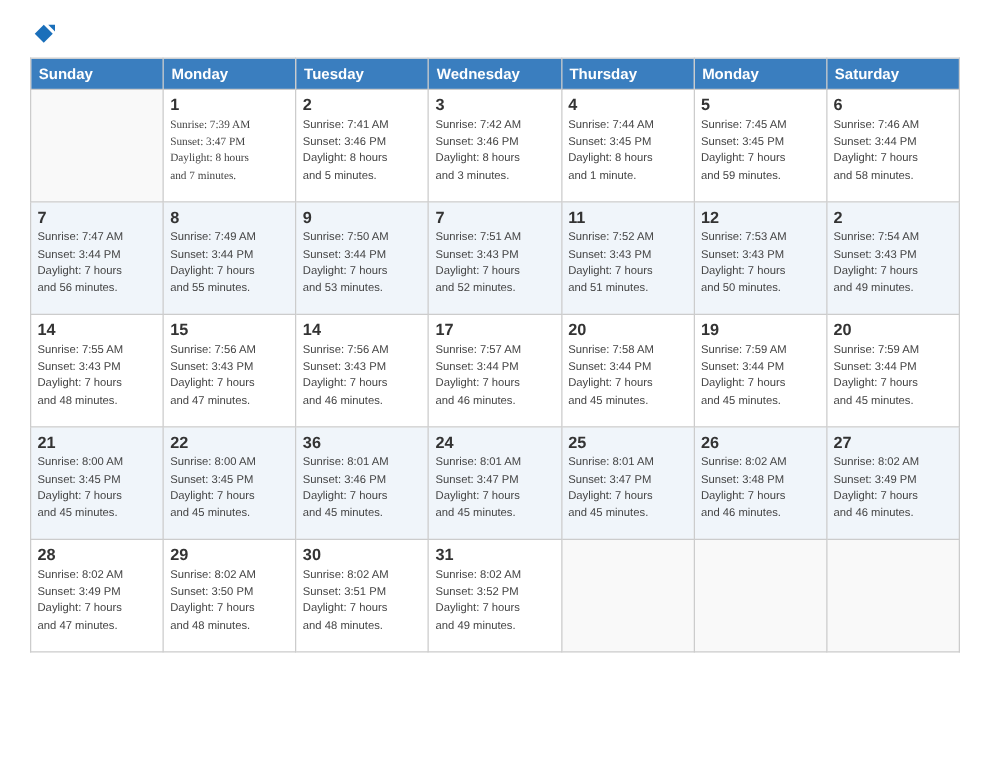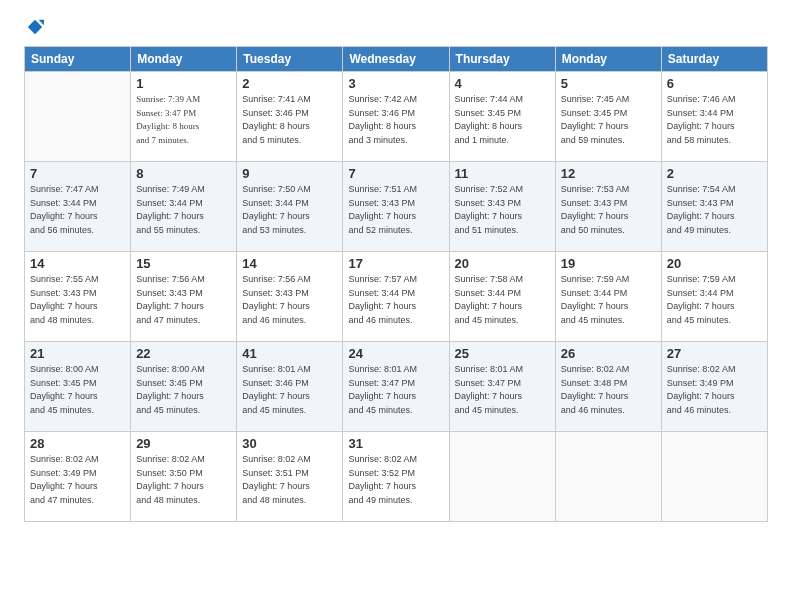--- a/index.html
+++ b/index.html
@@ -295,21 +295,21 @@
 and 45 minutes.</div>
           </td>
           <td>
             <span class="day-number">22</span>
             <div class="day-info" style="white-space: pre-line;">Sunrise: 8:00 AM
 Sunset: 3:45 PM
 Daylight: 7 hours
 and 45 minutes.</div>
           </td>
           <td>
-            <span class="day-number">41</span>
+            <span class="day-number">36</span>
             <div class="day-info" style="white-space: pre-line;">Sunrise: 8:01 AM
 Sunset: 3:46 PM
 Daylight: 7 hours
 and 45 minutes.</div>
           </td>
           <td>
             <span class="day-number">24</span>
             <div class="day-info" style="white-space: pre-line;">Sunrise: 8:01 AM
 Sunset: 3:47 PM
 Daylight: 7 hours

